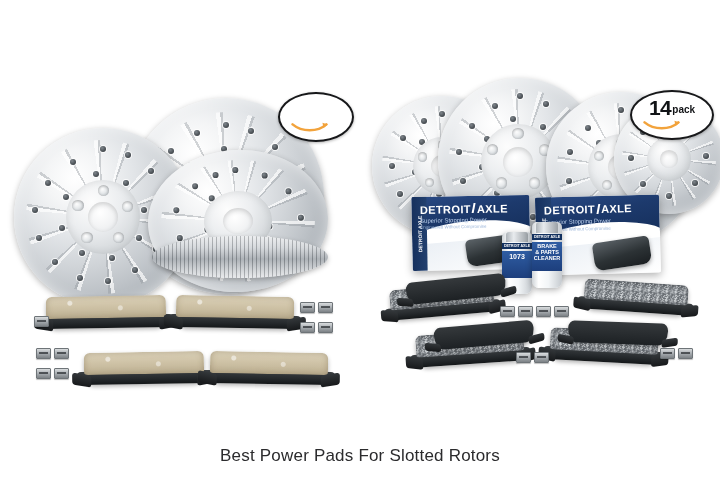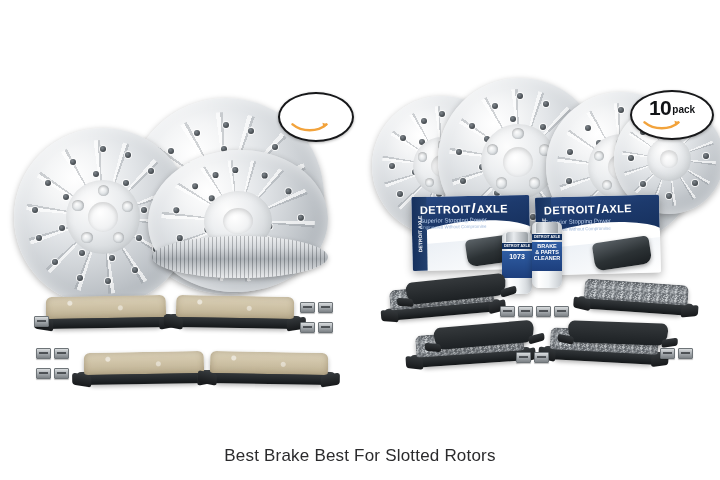--- a/index.html
+++ b/index.html
@@ -750,25 +750,25 @@
       <div class="clip" style="left:158px; top:306px;"></div>
       <div class="clip" style="left:176px; top:306px;"></div>
       <div class="clip" style="left:194px; top:306px;"></div>
       <div class="clip" style="left:156px; top:352px;"></div>
       <div class="clip" style="left:174px; top:352px;"></div>
       <div class="clip" style="left:300px; top:348px;"></div>
       <div class="clip" style="left:318px; top:348px;"></div>
 
       <div class="badge" style="left:270px; top:90px; width:80px;">
         <div class="num">
-          <span style="font-size:21px;">10</span><span class="word">pack</span>
+          <span style="font-size:21px;">14</span><span class="word">pack</span>
         </div>
         <svg class="smile" viewBox="0 0 50 14" preserveAspectRatio="none">
           <path d="M2 3 C14 13, 34 13, 45 3" stroke="#f2a33c" stroke-width="3.2" fill="none" stroke-linecap="round"></path>
           <path d="M40 1 L47 3.2 L41.5 7.5 Z" fill="#f2a33c"></path>
         </svg>
       </div>
     </div>
   </div>
 
-  <div class="caption">Best Brake Best For Slotted Rotors</div>
+  <div class="caption">Best Power Pads For Slotted Rotors</div>
 
 </div>
 
 </body></html>

